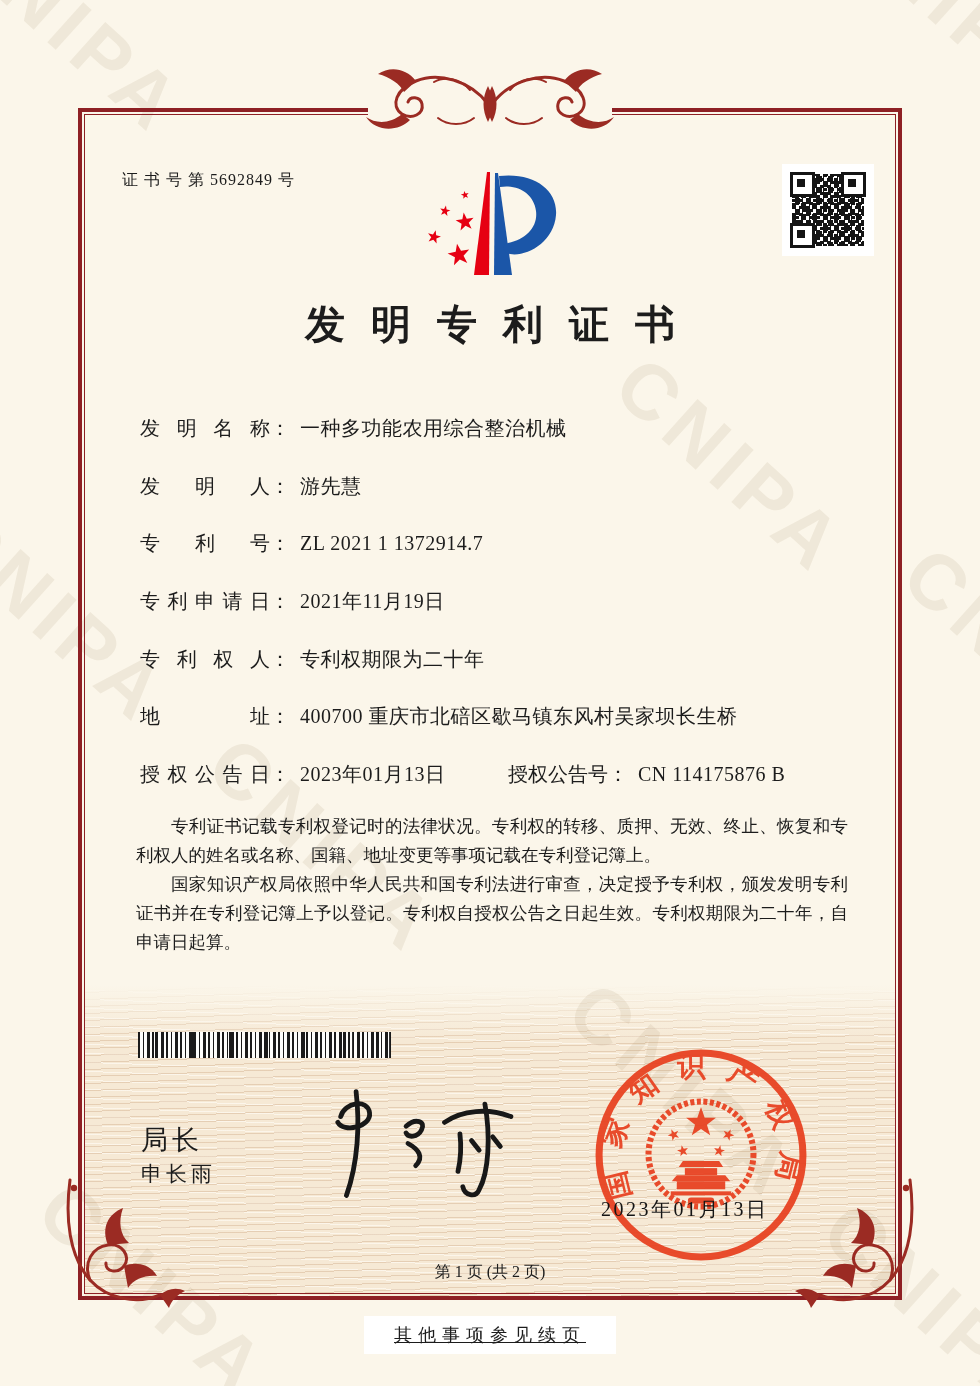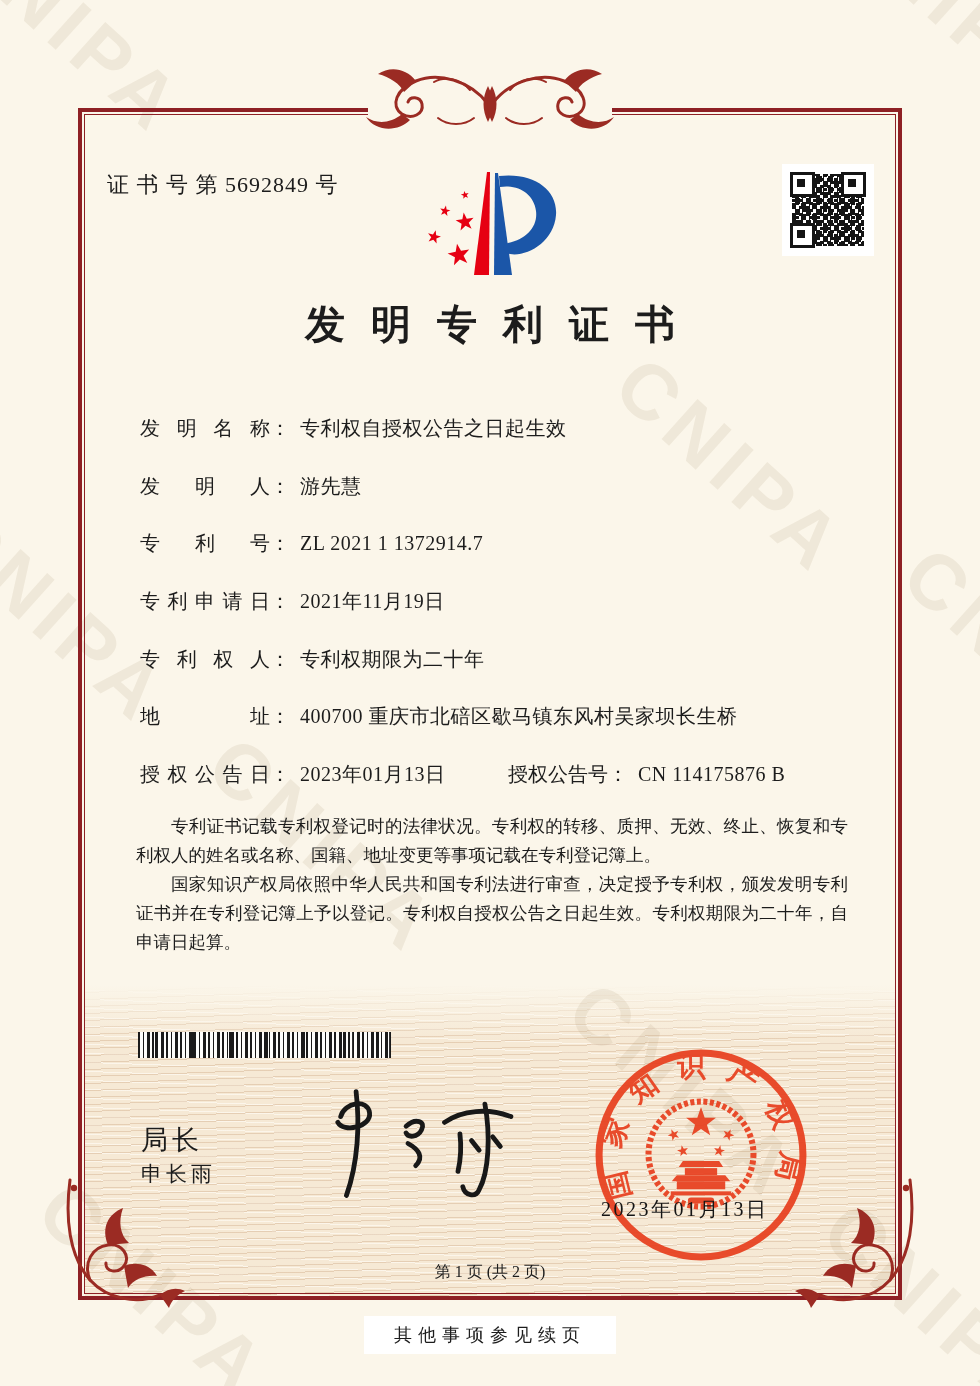--- a/index.html
+++ b/index.html
@@ -30,21 +30,21 @@
   
   .frame{
     position:absolute; left:78px; top:108px; right:78px; bottom:86px;
     border:4px solid #8e2024; z-index:2; pointer-events:none;
   }
   .frame-inner{
     position:absolute; inset:2px; border:1.5px solid #8e2024;
   }
   .ornament{ position:absolute; z-index:3; }
   
-  .cert-no{ position:absolute; left:107px; top:170px; font-size:22px; letter-spacing:1px; z-index:4;}
+  .cert-no{ position:absolute; left:122px; top:170px; font-size:16px; letter-spacing:1px; z-index:4;}
   .logo{ position:absolute; left:412px; top:163px; z-index:4;}
   .qr-box{
     position:absolute; left:782px; top:164px; width:92px; height:92px;
     background:#fff; z-index:4;
   }
   .qr-noise{
     position:absolute; inset:10px;
     background-image:
       repeating-conic-gradient(#141414 0 25%, transparent 0 50%),
       repeating-conic-gradient(transparent 0 25%, #141414 0 50%);
@@ -97,21 +97,21 @@
   }
   .page-info{
     position:absolute; left:0; width:980px; top:1262px; text-align:center;
     font-size:16px; z-index:4;
   }
   .continuation{
     position:absolute; left:0; width:980px; top:1316px; text-align:center; z-index:4;
   }
   .continuation span{
     display:inline-block; background:#fff; padding:7px 30px;
-    font-size:18px; letter-spacing:6px;
+    font-size:18px; letter-spacing:6px;text-decoration:underline;
   }
 </style>
 </head>
 <body>
 
 <div class="page">
 
   <div class="texture"></div>
 
   <div class="wm" style="left:-70px; top:-20px;">CNIPA</div>
@@ -184,21 +184,21 @@
   <div class="qr-box">
     <div class="qr-noise"></div>
     <div class="qr-finder qr-f-tl"></div>
     <div class="qr-finder qr-f-tr"></div>
     <div class="qr-finder qr-f-bl"></div>
   </div>
 
   <div class="doc-title">发明专利证书</div>
 
   <div class="field-row" style="top:415px;">
-    <span class="flabel">发明名称</span><span class="fcolon">：</span><span class="fvalue">专利权自授权公告之日起生效</span>
+    <span class="flabel">发明名称</span><span class="fcolon">：</span><span class="fvalue">一种多功能农用综合整治机械</span>
   </div>
   <div class="field-row" style="top:473px;">
     <span class="flabel">发明人</span><span class="fcolon">：</span><span class="fvalue">游先慧</span>
   </div>
   <div class="field-row" style="top:530px;">
     <span class="flabel">专利号</span><span class="fcolon">：</span><span class="fvalue">ZL 2021 1 1372914.7</span>
   </div>
   <div class="field-row" style="top:588px;">
     <span class="flabel">专利申请日</span><span class="fcolon">：</span><span class="fvalue">2021年11月19日</span>
   </div>

